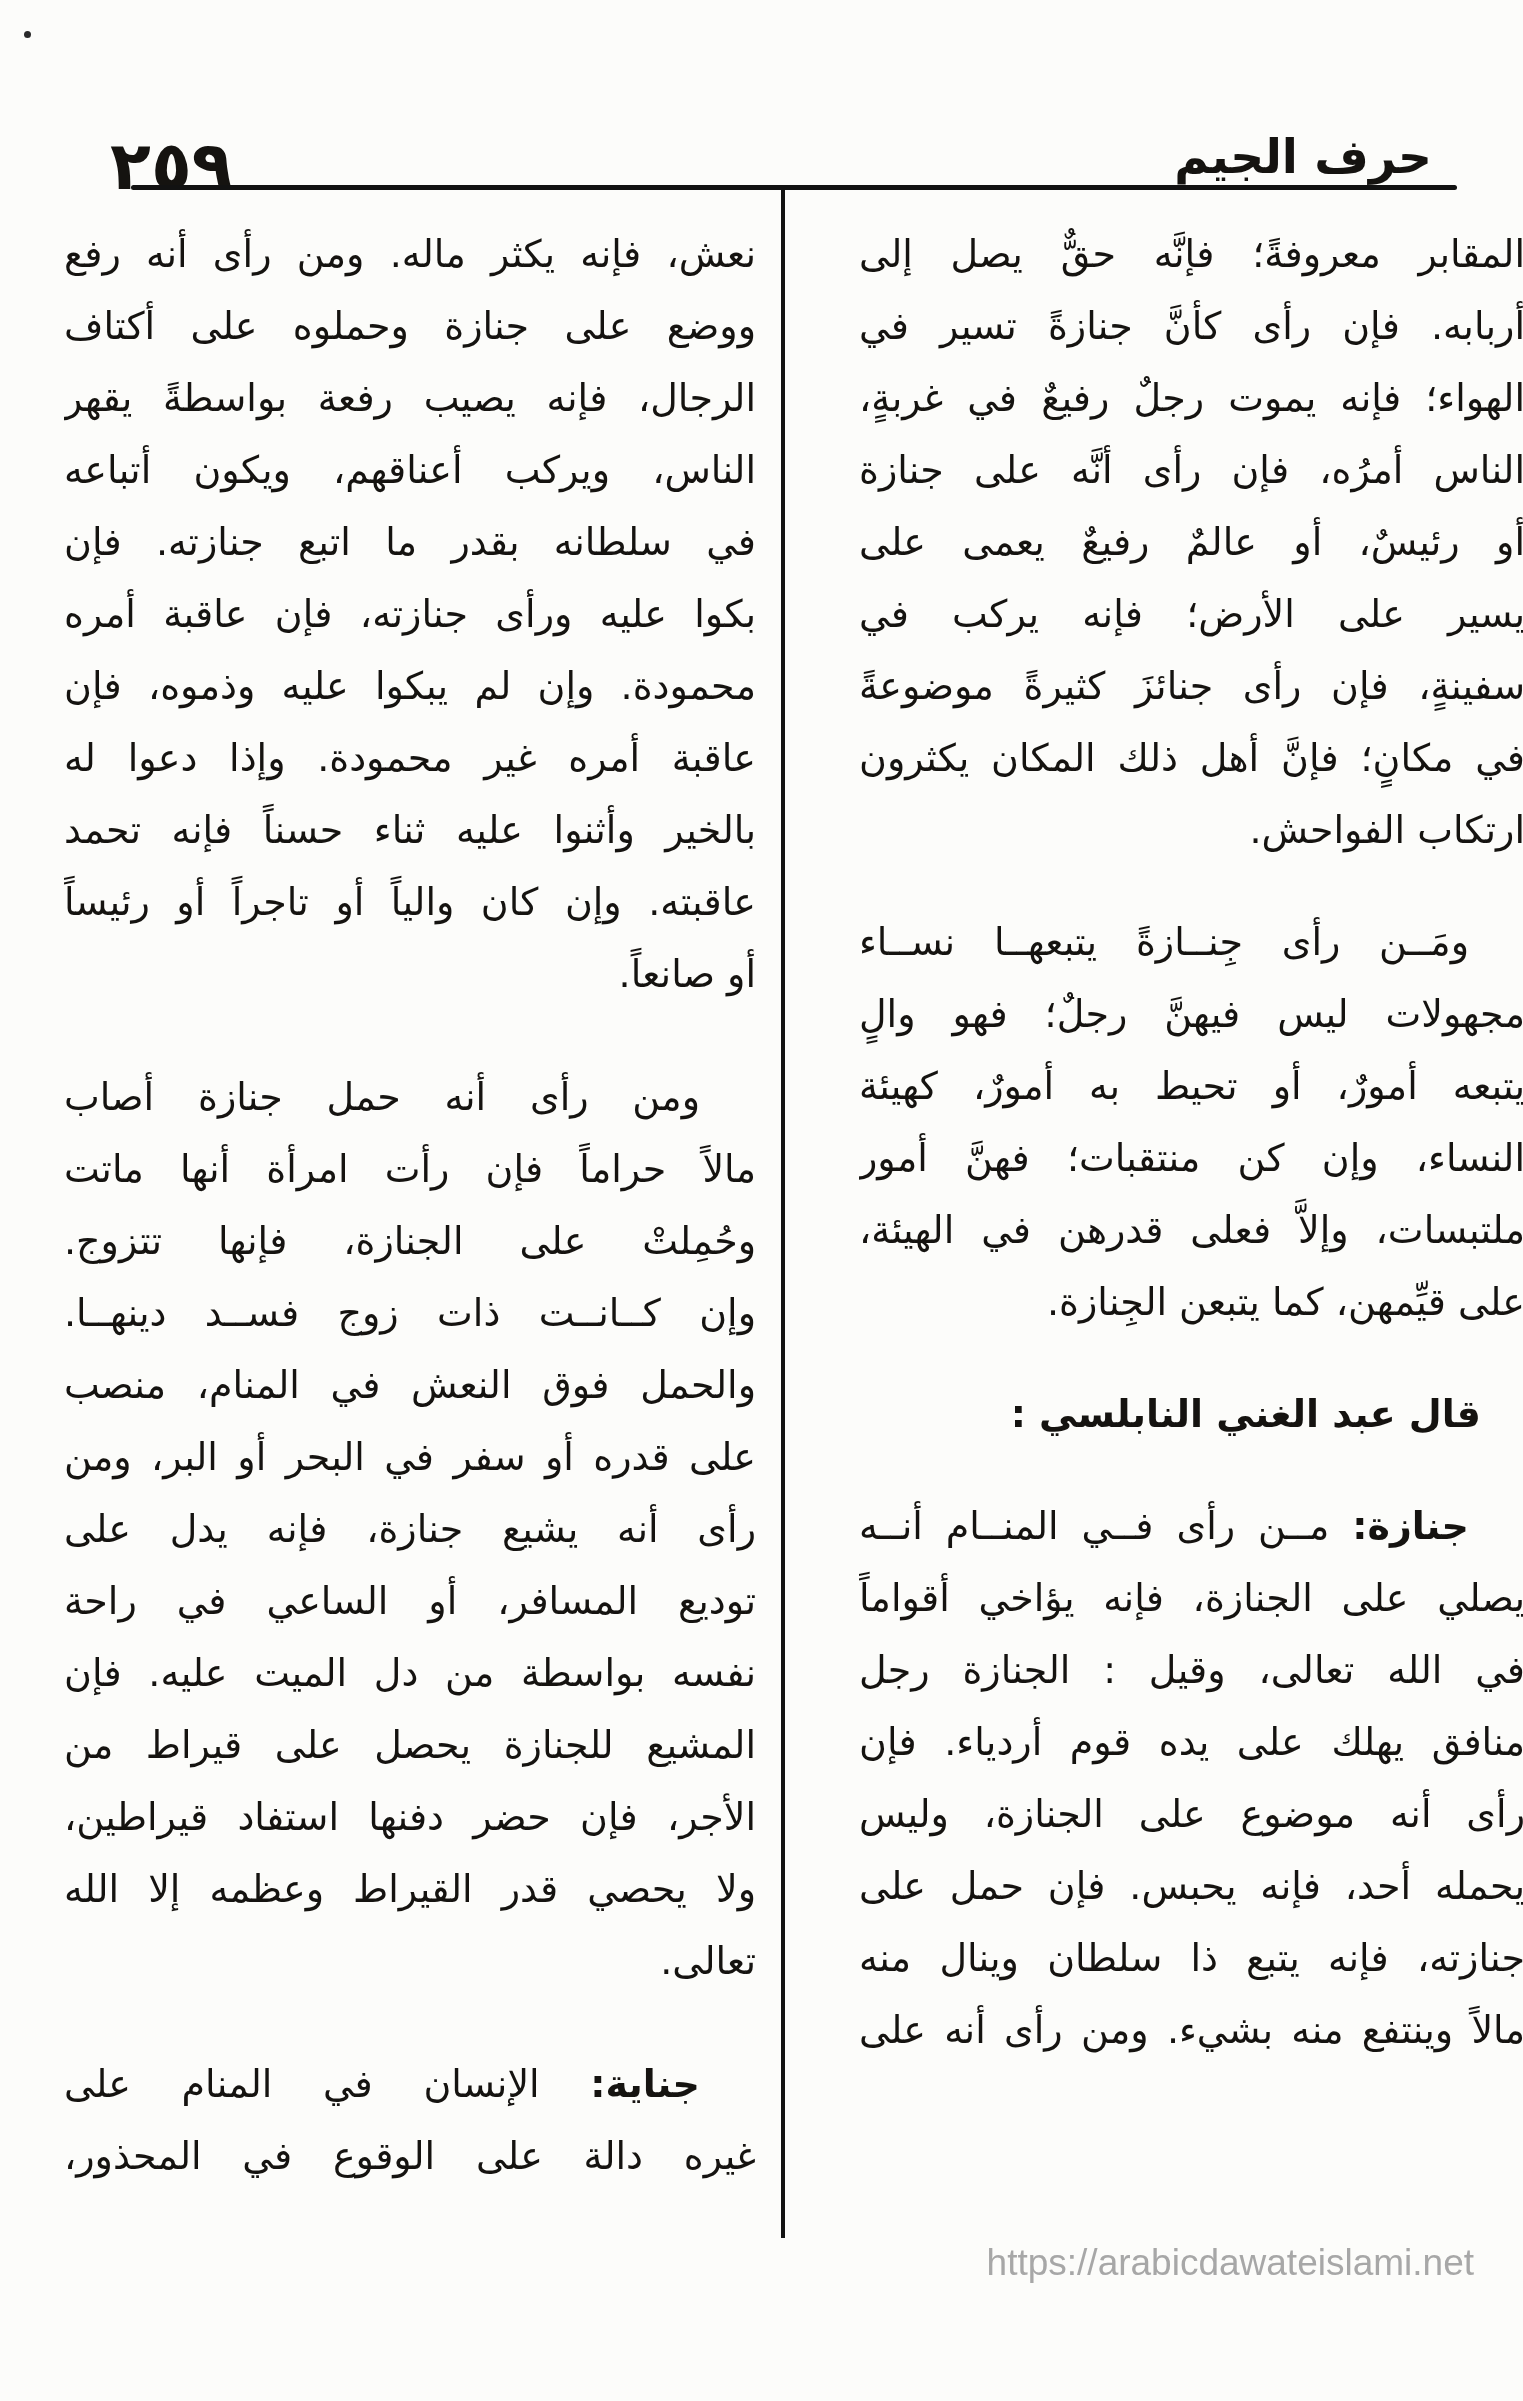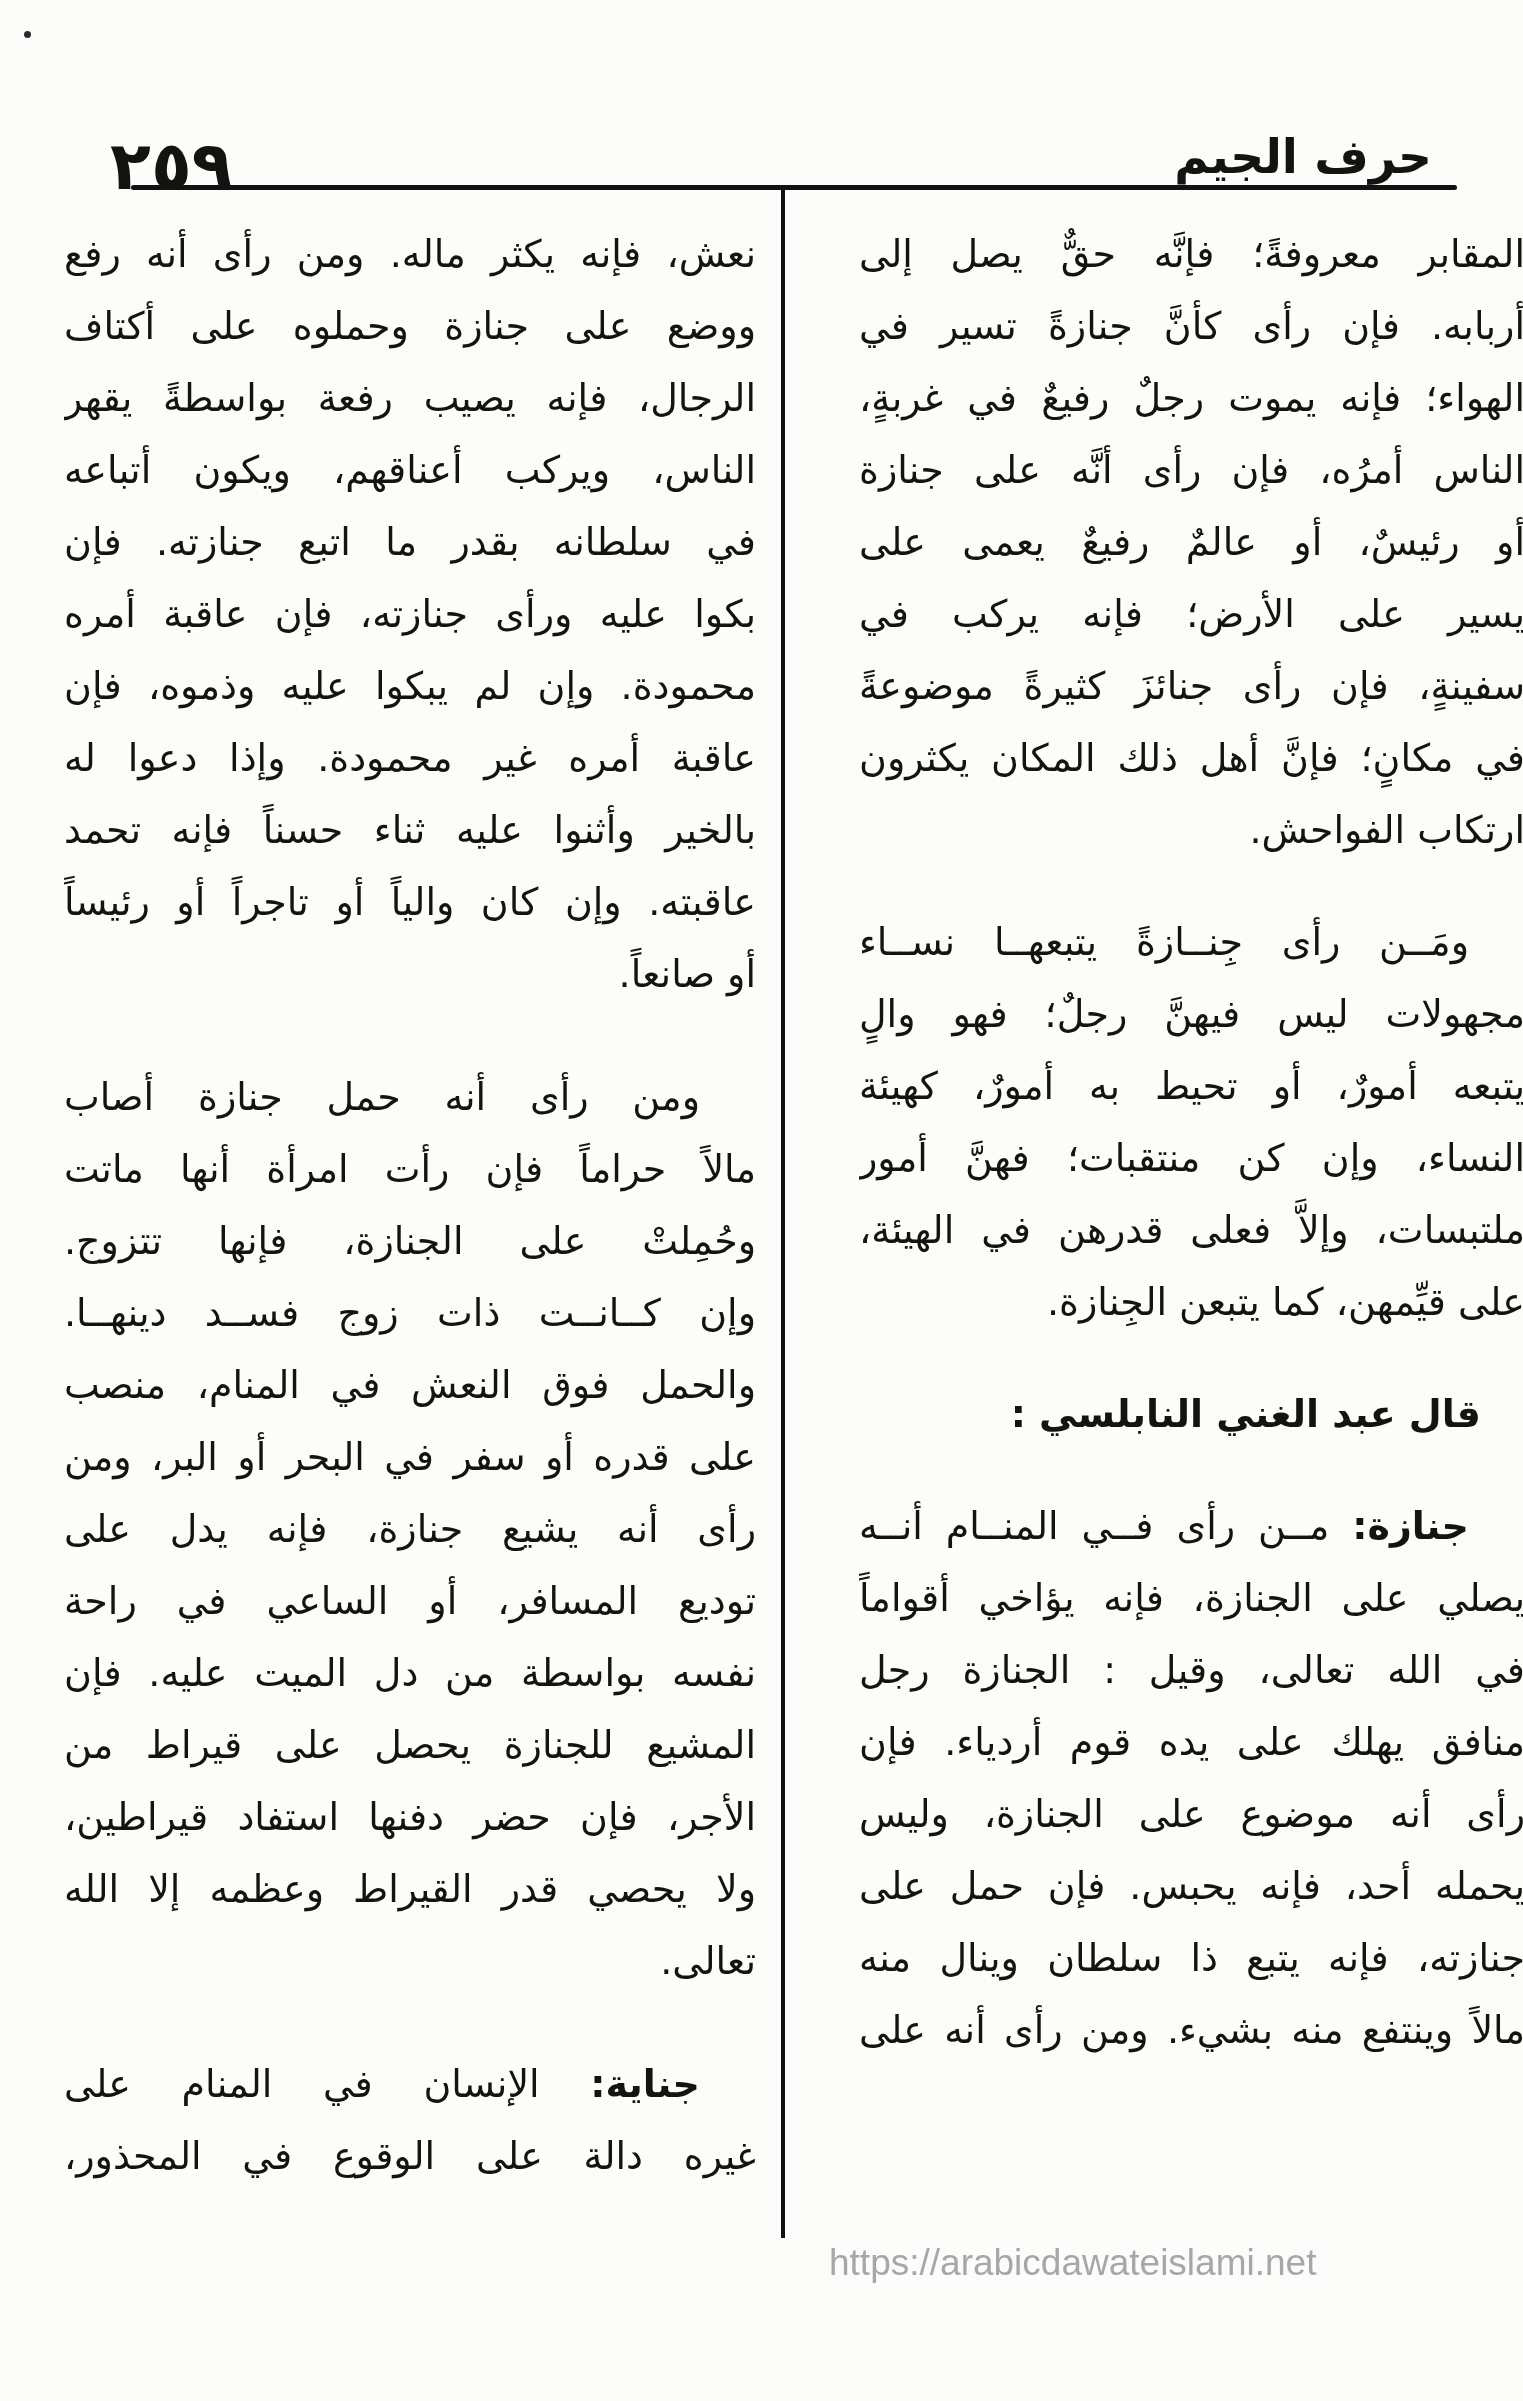--- a/index.html
+++ b/index.html
@@ -35,21 +35,21 @@
     overflow:hidden;
   }
   .line.indent { text-indent:56px; }
   .line.last { text-align-last:right; }
   .block.heading .line {
     font-weight:bold; text-indent:44px; text-align-last:right;
   }
   .headword { font-weight:bold; }
   .watermark {
     position:absolute; top:2242px; left:829px; width:645px;
-    text-align:left; direction:ltr;
+    text-align:right; direction:ltr;
     font-family:"Liberation Sans", sans-serif;
     font-size:37px; color:#a7a7a7;
   }
   .speck {
     position:absolute; background:#2a2a2a; border-radius:50%;
   }
 </style>
 </head>
 <body>
 

